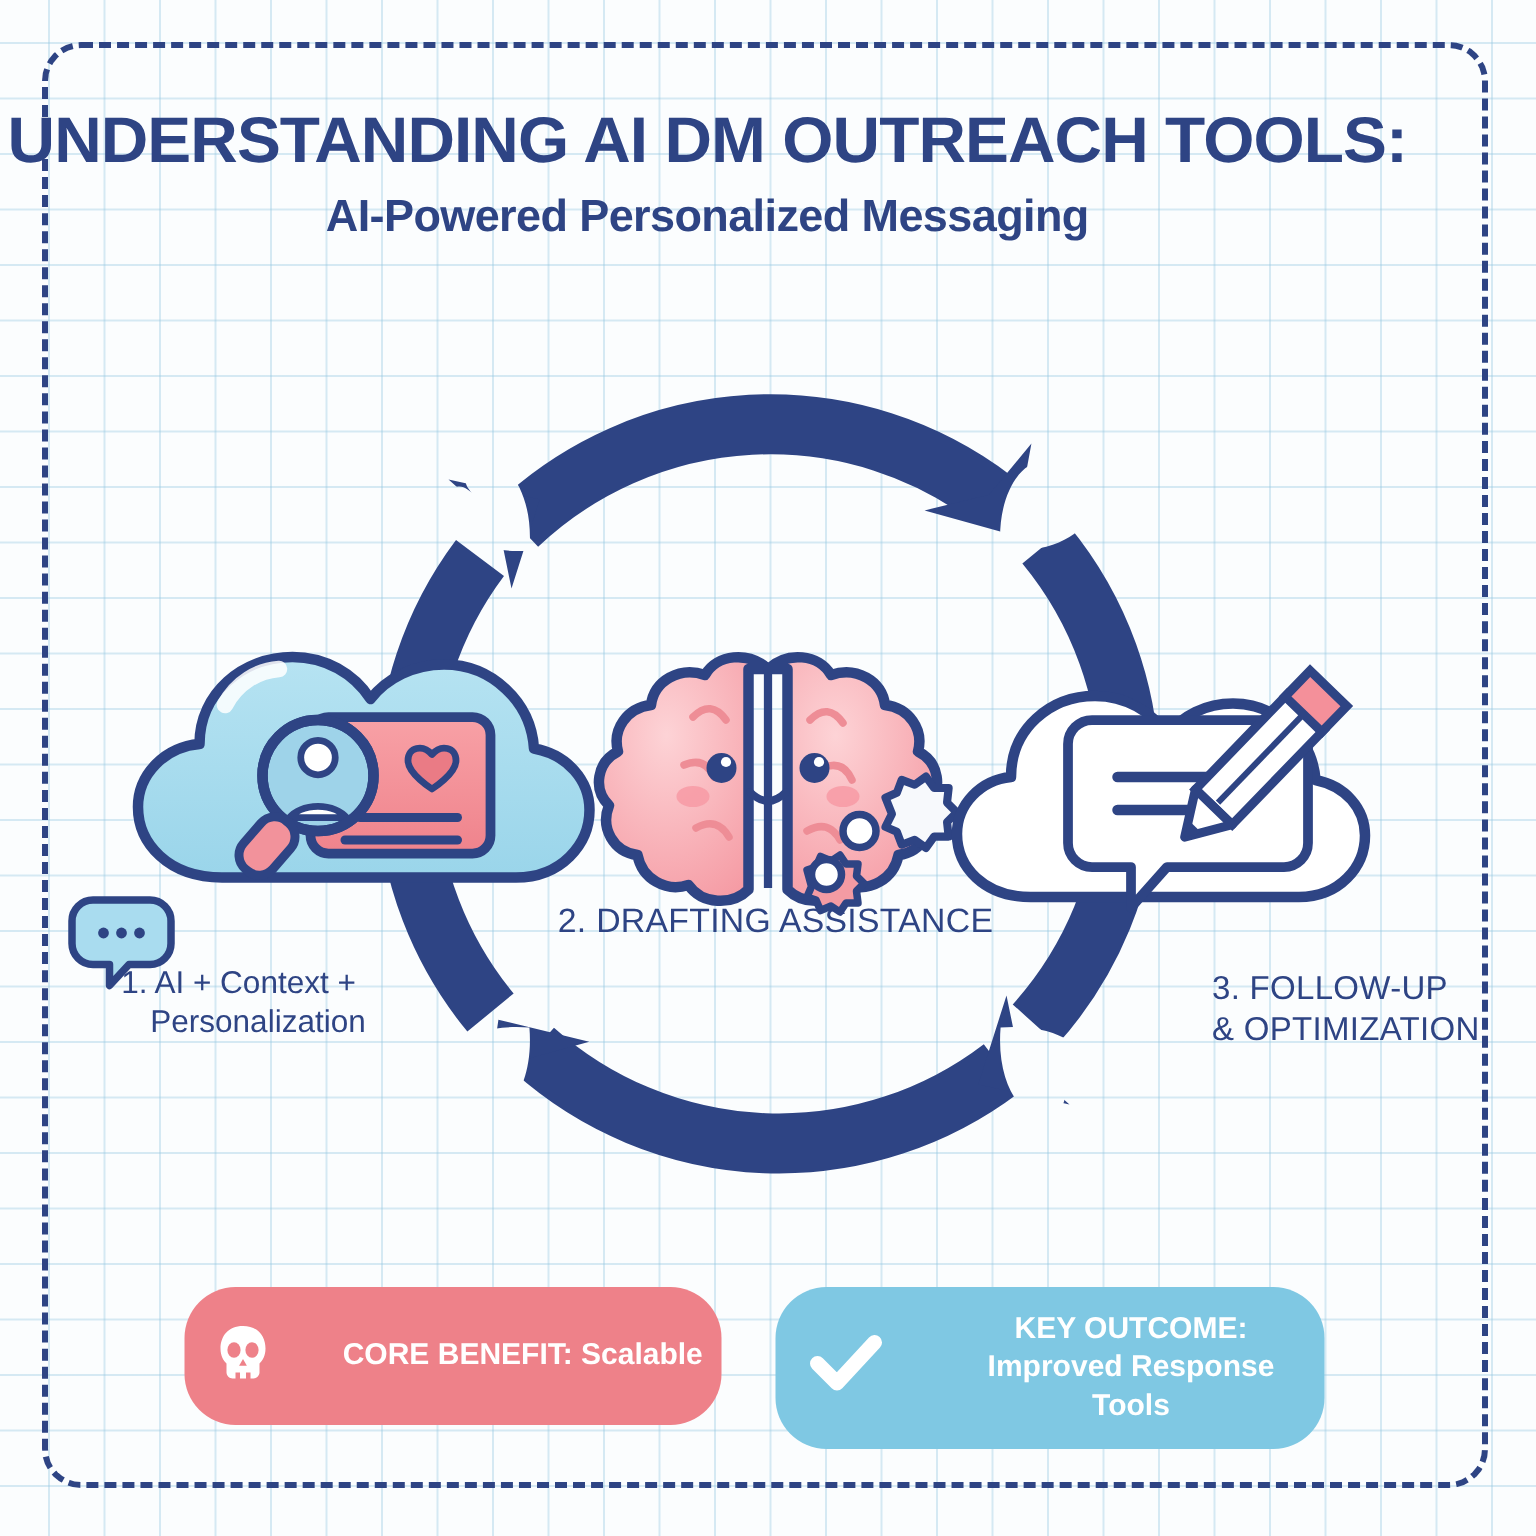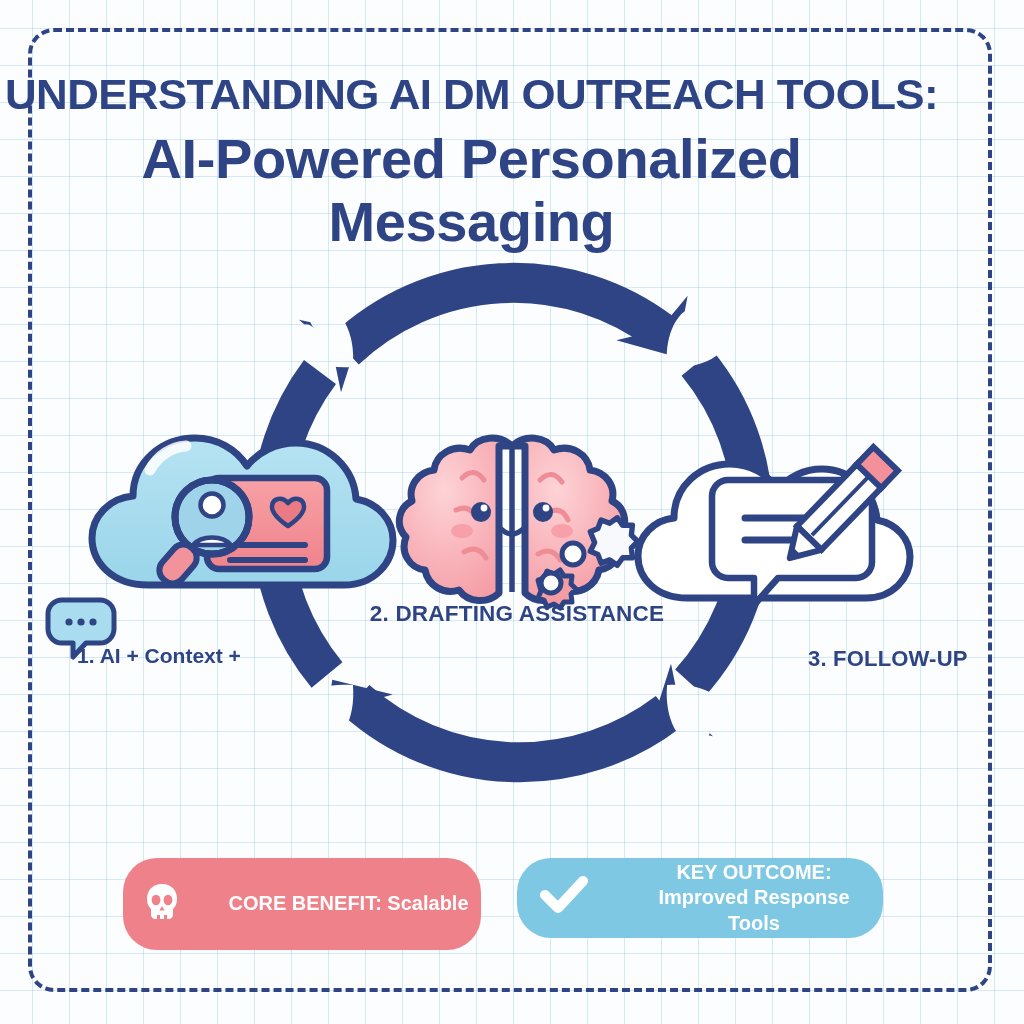--- a/index.html
+++ b/index.html
@@ -38,37 +38,37 @@
     font-size:43px;
     font-weight:bold;
     letter-spacing:-0.6px;
     color:#2e4484;
     text-transform:uppercase;
     line-height:1.12;
     transform:scaleX(1.02);
   }
   .title-line2{
     margin-top:10px;
-    font-size:56px;
+    font-size:30px;
     font-weight:bold;
     color:#2e4484;
     letter-spacing:-0.4px;
     line-height:1.12;
   }
 
   
   #diagram{
     position:absolute;left:0;top:0;width:1024px;height:1024px;
   }
 
   
   .step-label{
     position:absolute;
     color:#2e4484;
-    font-weight:bold;
+    font-weight:normal;
     line-height:1.22;
   }
   #step1-label{
     left:44px;top:643px;width:230px;
     font-size:21px;
     text-align:center;
   }
   #step2-label{
     left:352px;top:600px;width:330px;
     font-size:22.5px;
@@ -90,21 +90,21 @@
     color:#fff;
     box-sizing:border-box;
     gap:35px;
   }
   #pill-benefit{
     left:123px;top:858px;width:358px;height:92px;
     background:#ee8189;
     padding-left:22px;
   }
   #pill-outcome{
-    left:517px;top:858px;width:366px;height:80px;
+    left:517px;top:858px;width:366px;height:108px;
     background:#7fc8e3;
     padding-left:23px;
   }
   .pill-icon{flex:0 0 auto;margin-right:12px;}
   .pill-text{
     font-size:20px;font-weight:bold;line-height:1.26;
     text-align:center;flex:1;padding-right:10px;
   }
   .pill-text .lead{font-weight:bold;}
 </style>
@@ -251,26 +251,28 @@
                a14,14 0 0 1 -14,-14 v-15 a14,14 0 0 1 14,-14 z" fill="#a9dcef" stroke="#2e4484" stroke-width="5" stroke-linejoin="round"></path>
       <circle cx="69" cy="622" r="3.6" fill="#2e4484"></circle>
       <circle cx="81" cy="622" r="3.6" fill="#2e4484"></circle>
       <circle cx="93" cy="622" r="3.6" fill="#2e4484"></circle>
     </g>
   </svg>
 
   <div class="step-label" id="step1-label">
     <span>1.</span>
     <span>AI + Context +</span><br>
+    <span style="padding-left:26px;display:inline-block">Personalization</span>
   </div>
 
   <div class="step-label" id="step2-label">2. DRAFTING ASSISTANCE</div>
 
   <div class="step-label" id="step3-label">
     <span>3. FOLLOW-UP</span><br>
+    <span>&amp; OPTIMIZATION</span>
   </div>
 
   <div class="pill" id="pill-benefit">
     <span class="pill-icon">
       <svg width="34" height="40" viewBox="0 0 34 40">
         <path d="M17,2 C7,2 2,9 2,17 c0,5 2,8 4,10 l0,6 c0,2 2,4 4,4 h14 c2,0 4,-2 4,-4 l0,-6 c2,-2 4,-5 4,-10 C32,9 27,2 17,2 Z" fill="#ffffff"></path>
         <ellipse cx="11" cy="18" rx="4.4" ry="5.2" fill="#ee8189"></ellipse>
         <ellipse cx="23" cy="18" rx="4.4" ry="5.2" fill="#ee8189"></ellipse>
         <path d="M17,24 l-2.6,4.5 h5.2 z" fill="#ee8189"></path>
         <rect x="12" y="33" width="3" height="5" fill="#ee8189"></rect>

